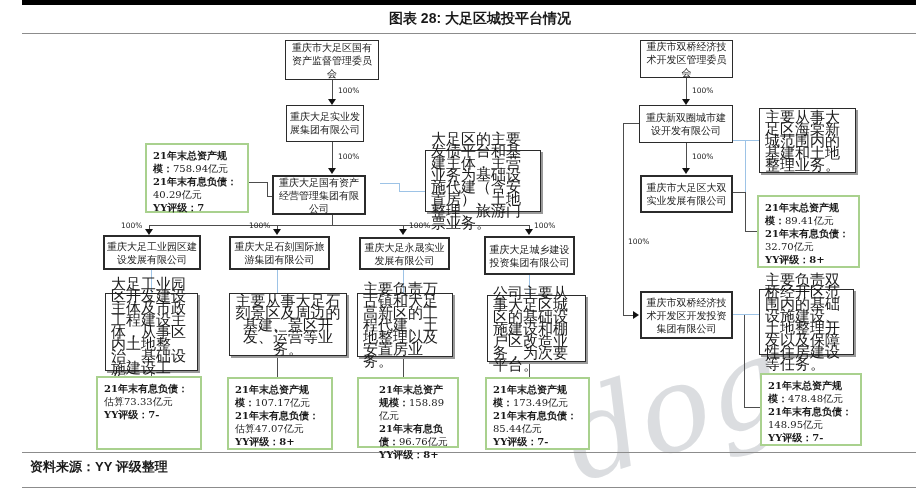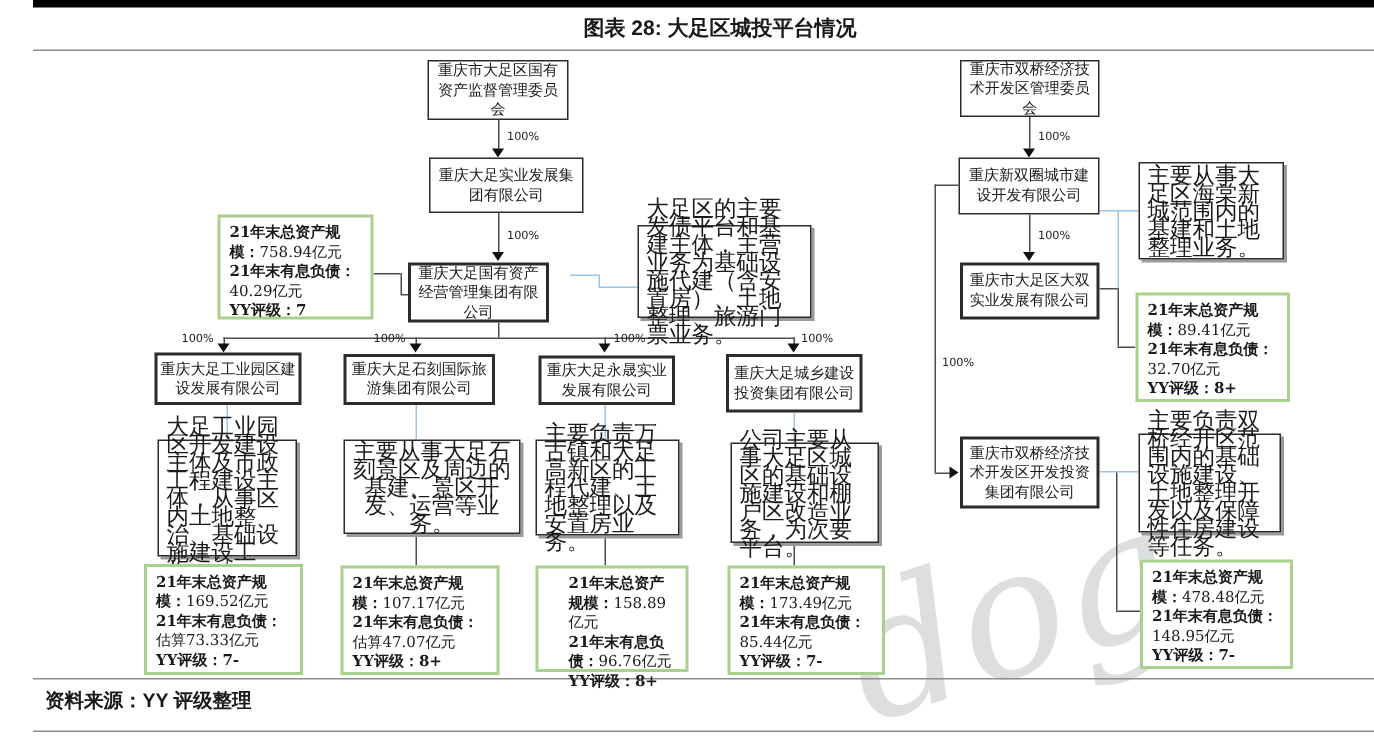--- a/index.html
+++ b/index.html
@@ -43,21 +43,21 @@
   <div class="abs title">图表 28: 大足区城投平台情况</div>
   <div class="abs rule" style="left:0;top:33px;width:916px;"></div>
   <div class="abs watermark">dog</div>
 
   <div class="abs obox" style="left:263px;top:40px;width:94px;height:40px;">
       <span>重庆市大足区国有资产监督管理委员会</span>
     </div>
   <div class="abs vl" style="left:310px;top:80px;height:19px;"></div>
   <div class="abs arrd" style="left:306px;top:99px;"></div>
   <div class="abs pct" style="left:316px;top:86px;">100%</div>
-  <div class="abs obox" style="left:264px;top:105px;width:103px;height:37px;">
+  <div class="abs obox" style="left:264px;top:105px;width:78px;height:37px;font-family:Liberation Mono, monospace;">
       <span>重庆大足实业发展集团有限公司</span>
     </div>
   <div class="abs vl" style="left:310px;top:142px;height:26px;"></div>
   <div class="abs arrd" style="left:306px;top:168px;"></div>
   <div class="abs pct" style="left:316px;top:152px;">100%</div>
   <div class="abs obox thick" style="left:250px;top:175px;width:94px;height:40px;">
       <span>重庆大足国有资产经营管理集团有限公司</span>
     </div>
 
   <div class="abs gbox" style="left:123px;top:143px;width:104px;height:70px;">
@@ -93,21 +93,20 @@
 
   <div class="abs obox thick" style="left:81px;top:235px;width:98px;height:35px;">
       <span>重庆大足工业园区建设发展有限公司</span>
     </div>
   <div class="abs bv" style="left:129px;top:270px;height:23px;"></div>
   <div class="abs dbox" style="left:83px;top:293px;width:93px;height:78px;">
       <span>大足工业园区开发建设主体及市政工程建设主体，从事区内土地整治、基础设施建设工作。</span>
     </div>
   <div class="abs vl" style="left:129px;top:371px;height:6px;"></div>
   <div class="abs gbox" style="left:74px;top:376px;width:106px;height:74px;">
-    <div><span class="bl">21年末总资产规模：</span><span>169.52亿元</span></div>
     <div><span class="bl">21年末有息负债：</span><span>估算73.33亿元</span></div>
     <div class="bl">YY评级：7-</div>
   </div>
 
   <div class="abs obox thick" style="left:207px;top:236px;width:101px;height:34px;">
       <span>重庆大足石刻国际旅游集团有限公司</span>
     </div>
   <div class="abs bv" style="left:255px;top:270px;height:23px;"></div>
   <div class="abs dbox" style="left:207px;top:293px;width:118px;height:63px;text-align:center;">
       <span>主要从事大足石刻景区及周边的基建、景区开发、运营等业务。</span>

